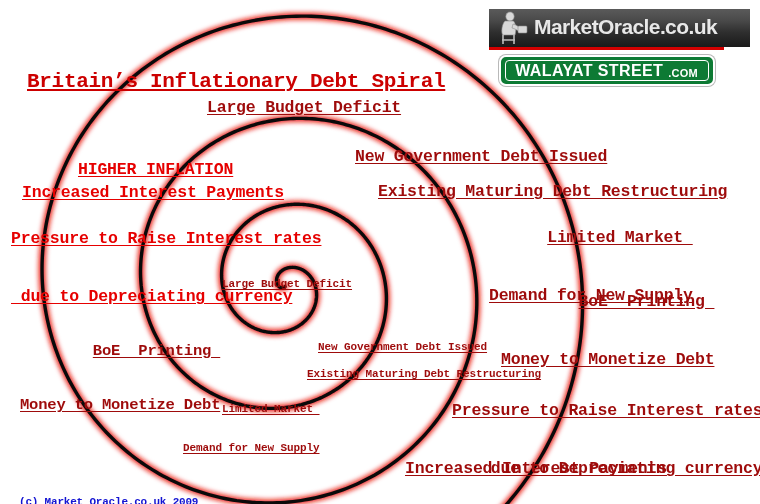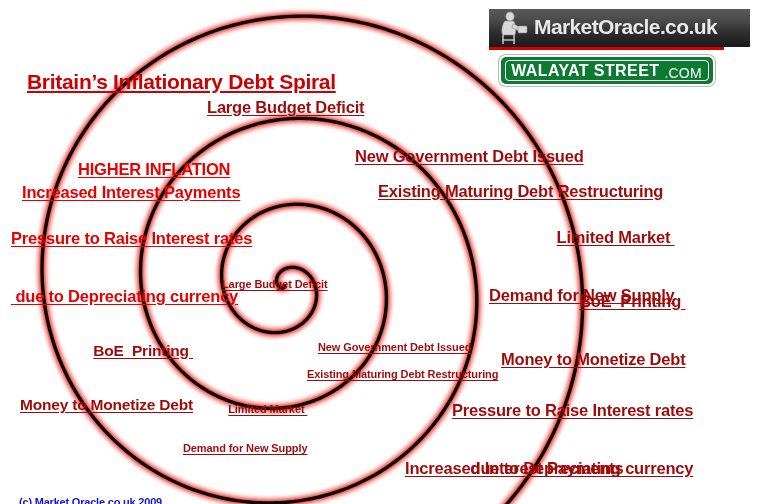--- a/index.html
+++ b/index.html
@@ -17,21 +17,21 @@
 
   
   .lbl{
     position:absolute;
     font-weight:bold;
     white-space:pre;
     line-height:1.18;
     letter-spacing:-0.2px;
     z-index:5;
   }
-  .ln{display:block;text-decoration:underline;text-underline-offset:2px;}
+  .ln{display:block;text-decoration:underline;text-underline-offset:2px;font-family:Liberation Mono, monospace;}
 
   .dark{color:#9e0b0b;text-align:right;}
   .bright{color:#e60000;}
   .blue{color:#1414d2;}
 
   .title{
     font-size:21px;color:#cc0000;letter-spacing:-0.3px;
   }
   .big{font-size:16.5px;}
   .med{font-size:15.5px;}
@@ -61,21 +61,21 @@
     margin:5px auto 0 auto;width:212px;height:27px;
     background:#0d7a34;border:2px solid #ffffff;border-radius:7px;
     box-shadow:0 0 0 1px #b9b9b9;
     display:flex;align-items:center;justify-content:center;
   }
   #street-inner{
     width:202px;height:19px;border:1px solid #ffffff;border-radius:4px;
     display:flex;align-items:center;justify-content:center;gap:5px;
   }
   #street-main{font-size:16px;font-weight:bold;color:#ffffff;letter-spacing:0.4px;}
-  #street-dot{font-size:14px;font-weight:normal;color:#ffffff;letter-spacing:0.2px;padding-top:4px;}
+  #street-dot{font-size:11px;font-weight:bold;color:#ffffff;letter-spacing:0.2px;padding-top:4px;}
 </style>
 </head>
 <body>
 
 <div id="stage">
 
   <svg id="spiral-layer" viewBox="0 0 760 504" preserveAspectRatio="none" aria-hidden="true">
     <defs>
       <filter id="redglow" x="-30%" y="-30%" width="160%" height="160%">
         <feGaussianBlur in="SourceGraphic" stdDeviation="2.4"></feGaussianBlur>

